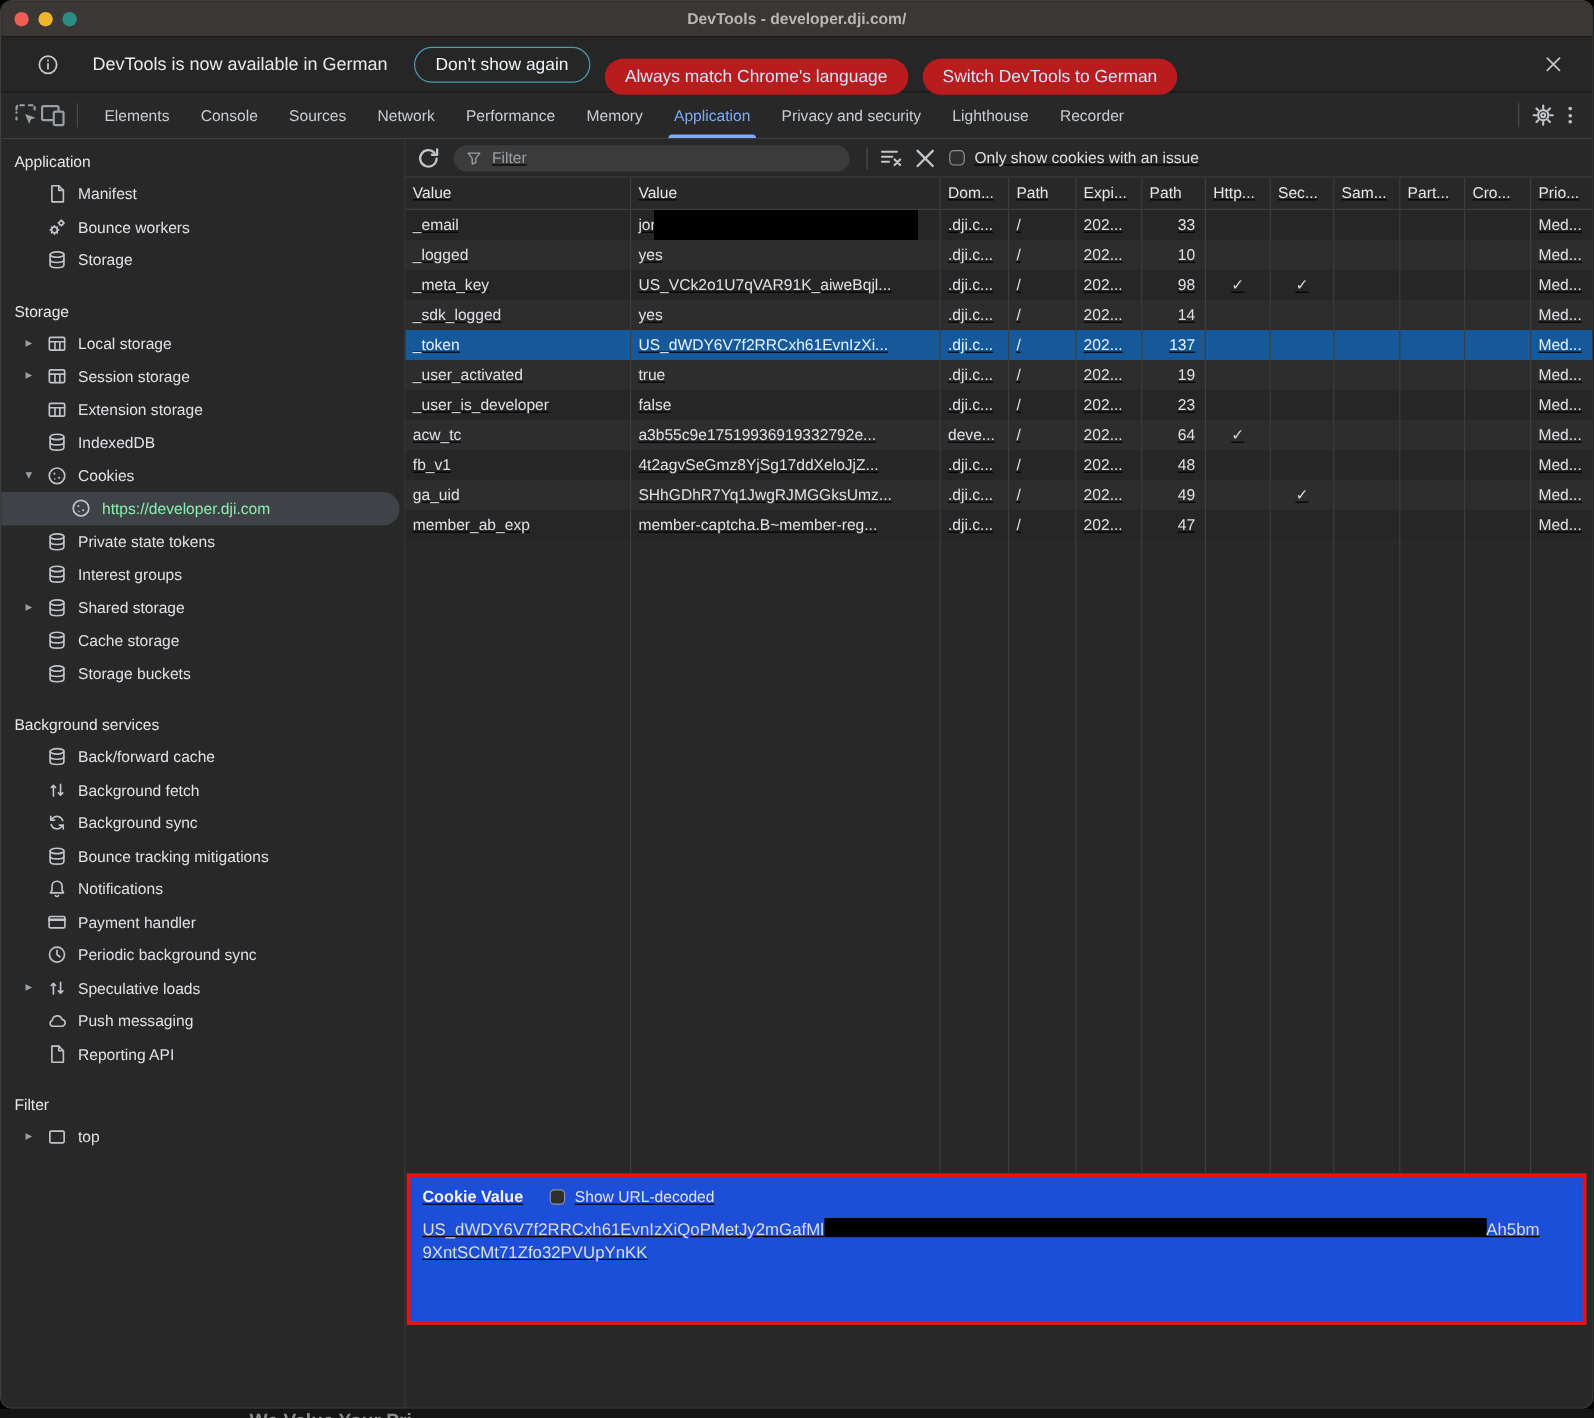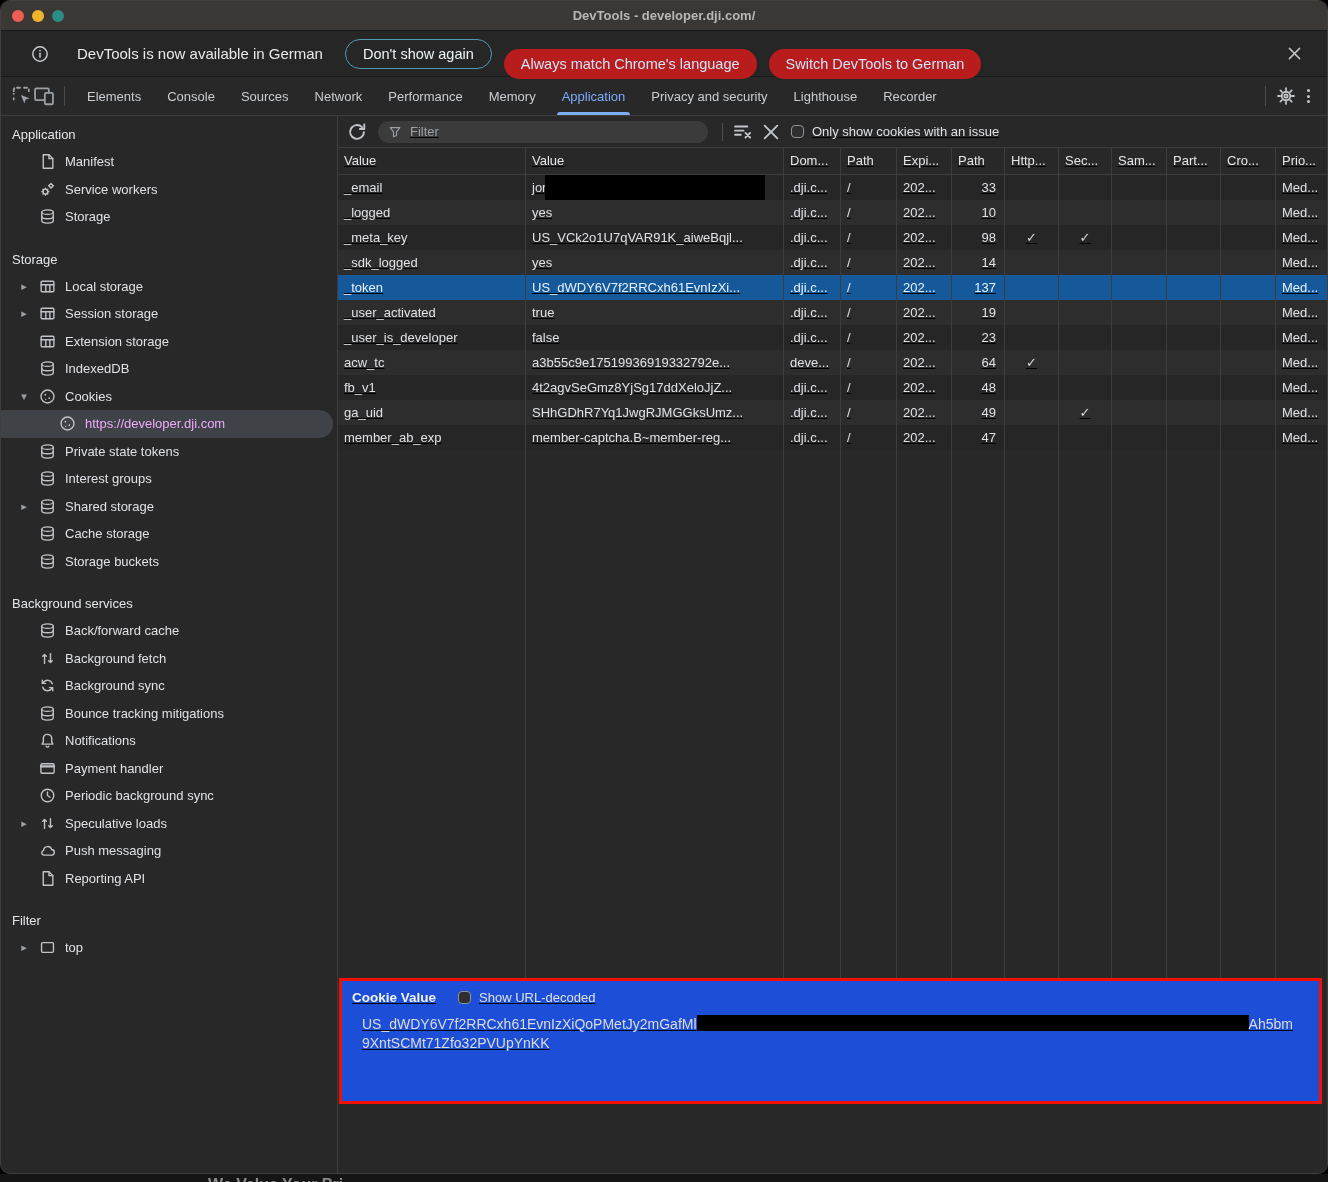--- a/index.html
+++ b/index.html
@@ -62,21 +62,21 @@
   .section { margin-top:15px; }
   .section.first { margin-top:0; }
   .section-title { height:27px; line-height:27px; padding-left:11px; color:#e4e6e9; }
   .side-item { height:27.5px; display:flex; align-items:center; position:relative; cursor:pointer; }
   .side-item .expander { position:absolute; left:16px; width:14px; text-align:center;
     color:#9aa0a6; font-size:11px; line-height:27.5px; }
   .side-item .s-icon { position:absolute; left:38px; width:17px; height:17px; }
   .side-item .label { padding-left:64px; white-space:nowrap; }
   .side-item.child .s-icon { left:58px; }
   .side-item.child .label { padding-left:84px; }
-  .side-item.selected { background:#3f4347; border-radius:0 14px 14px 0; width:332px; color:#f0abfc; }
+  .side-item.selected { background:#3f4347; border-radius:0 14px 14px 0; width:332px; color:#86efac; }
   
   .content { flex:1; min-width:0; display:flex; flex-direction:column; background:#282828;text-decoration:underline; }
   .toolbar { height:32px; flex:0 0 32px; border-bottom:1px solid #3d3d3d; display:flex; align-items:center; }
   .toolbar .refresh { margin-left:8px; }
   .filter-pill { margin-left:10px; width:330px; height:22px; border-radius:12px; background:#3b3b3b;
     display:flex; align-items:center; padding-left:10px; gap:8px; color:#9aa0a6; font-size:13px; cursor:text; }
   .filter-pill .f-ic { width:14px; height:14px; }
   .tb-divider { width:1px; height:18px; background:#4e4e4e; margin:0 9px 0 14px; }
   .checkbox { width:13px; height:13px; border:1.5px solid #8f9398; border-radius:4px;
     background:#2e2e2e; flex:0 0 13px; cursor:pointer; }
@@ -100,21 +100,21 @@
     background:#000; z-index:3; }
   .cgrid.filler { height:528px; flex:0 0 528px; }
   .cgrid.filler .cell { height:100%; }
   
   .panel { height:126px; flex:0 0 126px; margin:0 5px 0 1px; border:3px solid #f50f00;
     background:#1d4ed8; padding:9px 10px; overflow:hidden; }
   .panel-head { display:flex; align-items:center; }
   .panel-title { font-size:13.5px; font-weight:bold; color:#f1f3f4; }
   .panel-head .checkbox { margin-left:22px; }
   .panel-value { margin-top:10px; font-size:14px; line-height:19px; color:#dcdcdc;
-    word-break:break-all;margin-left:10px; }
+    word-break:break-all; }
   .redaction-inline { display:inline-block; width:552px; height:16px; background:#000;
     vertical-align:-2px; }
   
   .behind-strip { position:absolute; left:0; right:0; bottom:0; height:8px; background:#151515;
     overflow:hidden; }
   .behind-strip span { display:block; margin-left:208px; margin-top:2px; font-size:16px;
     font-weight:bold; color:#8b8b8b; line-height:18px; }
   svg { display:block; }
 </style>
 </head>
@@ -229,21 +229,21 @@
           </div>
           <div class="side-item">
             <span class="s-icon">
               <svg viewBox="0 0 16 16" fill="none" stroke="#c0c4c8" stroke-width="1.3" stroke-linecap="round" stroke-linejoin="round" width="17" height="17">
                 <circle cx="6" cy="10" r="2.3"></circle>
                 <path d="M6 6.7v1M6 12.3v1M2.7 10h1M8.3 10h1M3.7 7.7l.7.7M7.6 11.6l.7.7M8.3 7.7l-.7.7M4.4 11.6l-.7.7"></path>
                 <circle cx="11.3" cy="4.5" r="1.6"></circle>
                 <path d="M11.3 2.2v.7M11.3 6.1v.7M9 4.5h.7M12.9 4.5h.7"></path>
               </svg>
             </span>
-            <span class="label">Service workers</span>
+            <span class="label">Bounce workers</span>
           </div>
           <div class="side-item">
             <span class="s-icon">
               <svg viewBox="0 0 16 16" fill="none" stroke="#c0c4c8" stroke-width="1.3" stroke-linecap="round" stroke-linejoin="round" width="17" height="17">
                 <ellipse cx="8" cy="3.9" rx="5.4" ry="2.1"></ellipse>
                 <path d="M2.6 3.9v8.2c0 1.2 2.4 2.1 5.4 2.1s5.4-.9 5.4-2.1V3.9"></path>
                 <path d="M2.6 8c0 1.2 2.4 2.1 5.4 2.1S13.4 9.2 13.4 8"></path>
               </svg>
             </span>
             <span class="label">Storage</span>

